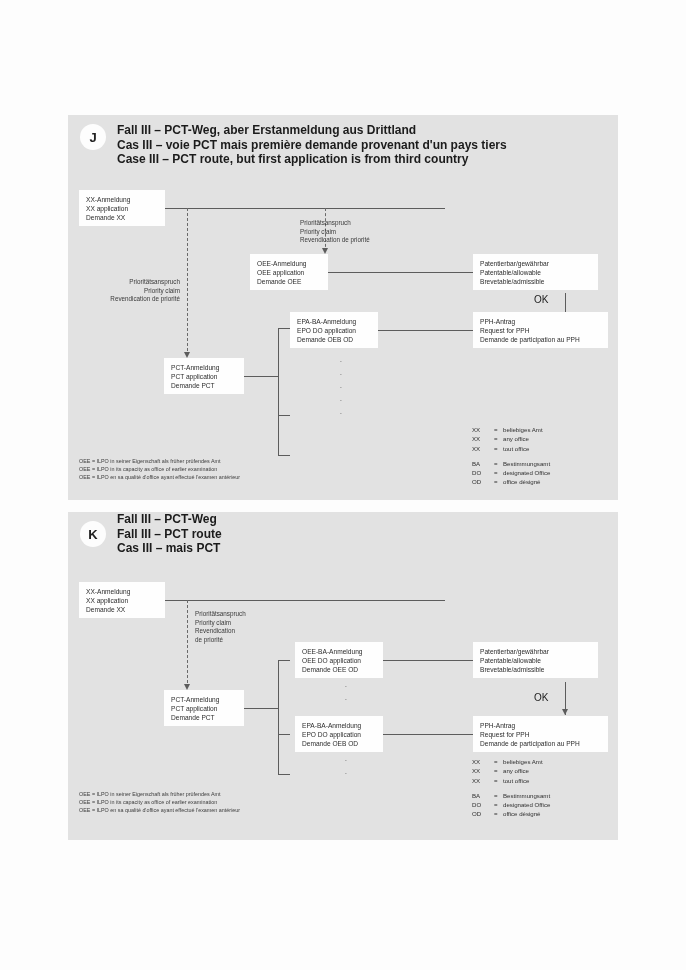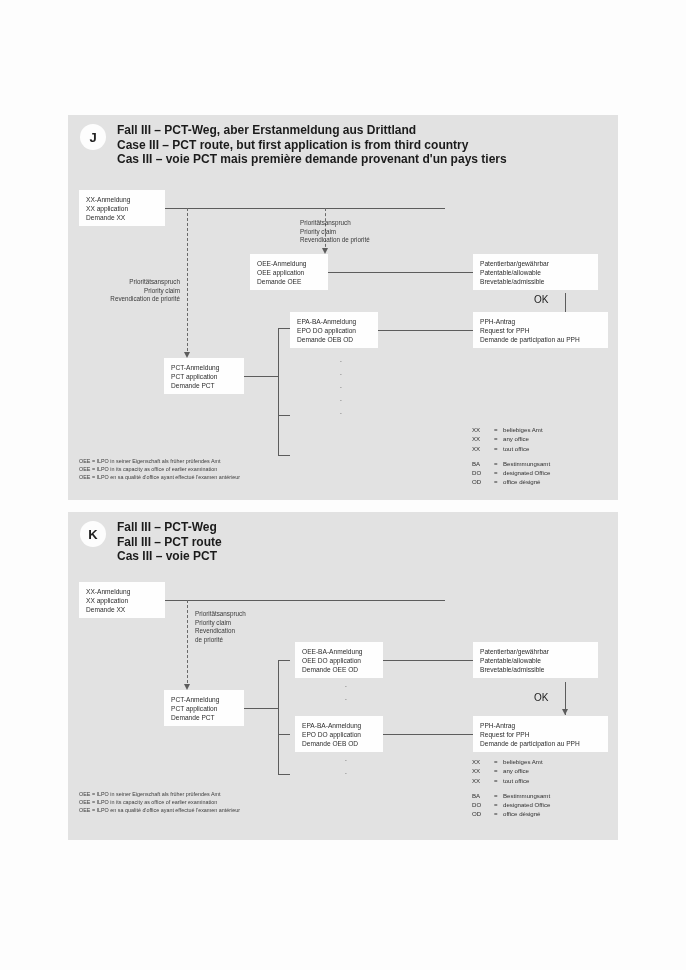--- a/index.html
+++ b/index.html
@@ -121,22 +121,22 @@
 </style>
 </head>
 <body>
 
 <div class="panel" id="panel-j">
 
   <div class="badge" style="top:9px;">J</div>
 
   <div class="title" style="top:8px;">
     <div>Fall III – PCT-Weg, aber Erstanmeldung aus Drittland</div>
+    <div>Cas III – voie PCT mais première demande provenant d'un pays tiers</div>
     <div>Case III – PCT route, but first application is from third country</div>
-    <div>Cas III – voie PCT mais première demande provenant d'un pays tiers</div>
   </div>
 
   <div class="box" style="left:11px; top:75px; width:86px; height:36px;">
     <div>XX-Anmeldung</div>
     <div>XX application</div>
     <div>Demande XX</div>
   </div>
 
   <div class="hline" style="left:97px; top:93px; width:280px;"></div>
 
@@ -248,24 +248,24 @@
     <div>OEE = ILPO in seiner Eigenschaft als früher prüfendes Amt</div>
     <div>OEE = ILPO in its capacity as office of earlier examination</div>
     <div>OEE = ILPO en sa qualité d'office ayant effectué l'examen antérieur</div>
   </div>
 </div>
 
 <div class="panel" id="panel-k">
 
   <div class="badge" style="top:9px;">K</div>
 
-  <div class="title" style="top:8px;">
+  <div class="title" style="top:0;">
     <div>Fall III – PCT-Weg</div>
     <div>Fall III – PCT route</div>
-    <div>Cas III – voie PCT</div>
+    <div>Cas III – mais PCT</div>
   </div>
 
   <div class="box" style="left:11px; top:70px; width:86px; height:36px;">
     <div>XX-Anmeldung</div>
     <div>XX application</div>
     <div>Demande XX</div>
   </div>
 
   <div class="hline" style="left:97px; top:88px; width:280px;"></div>
 

